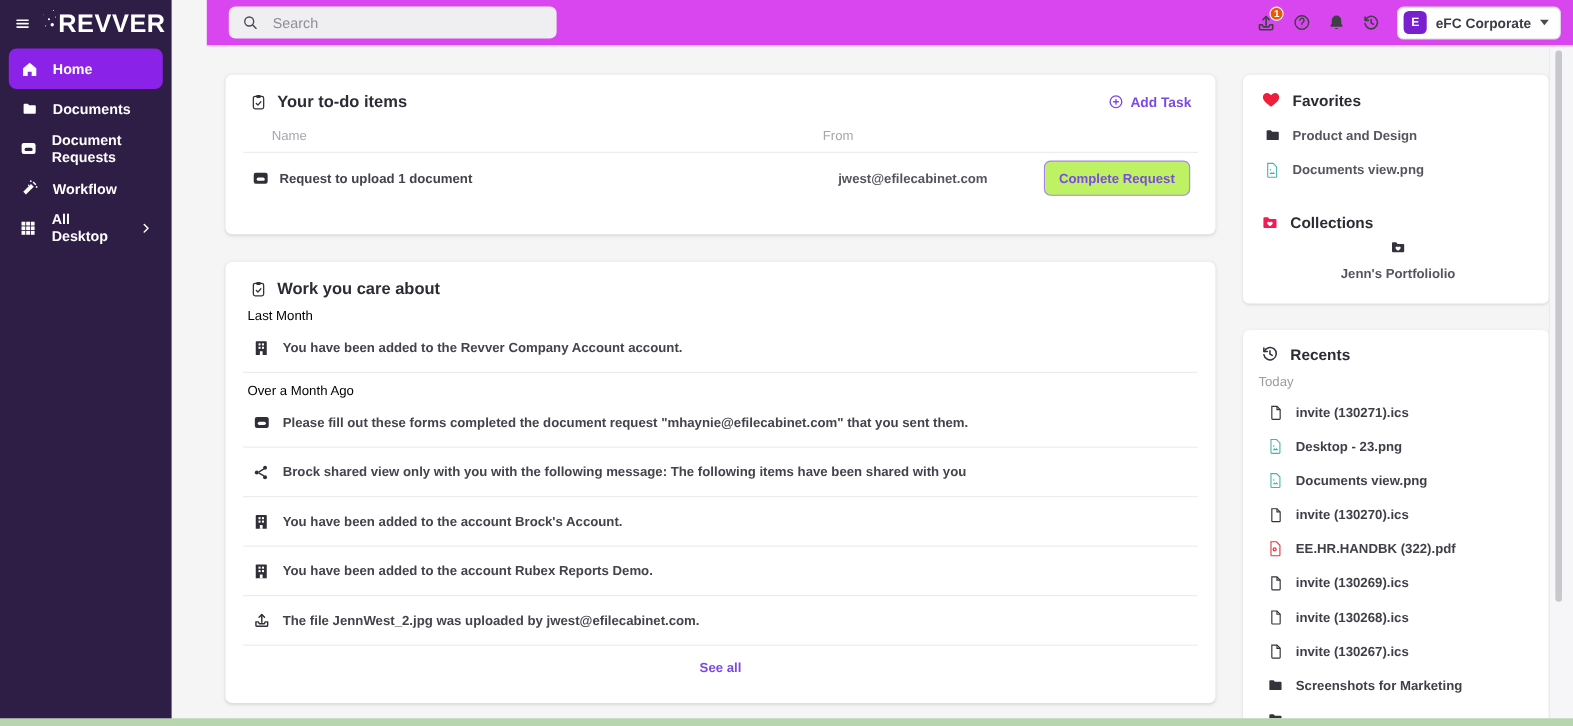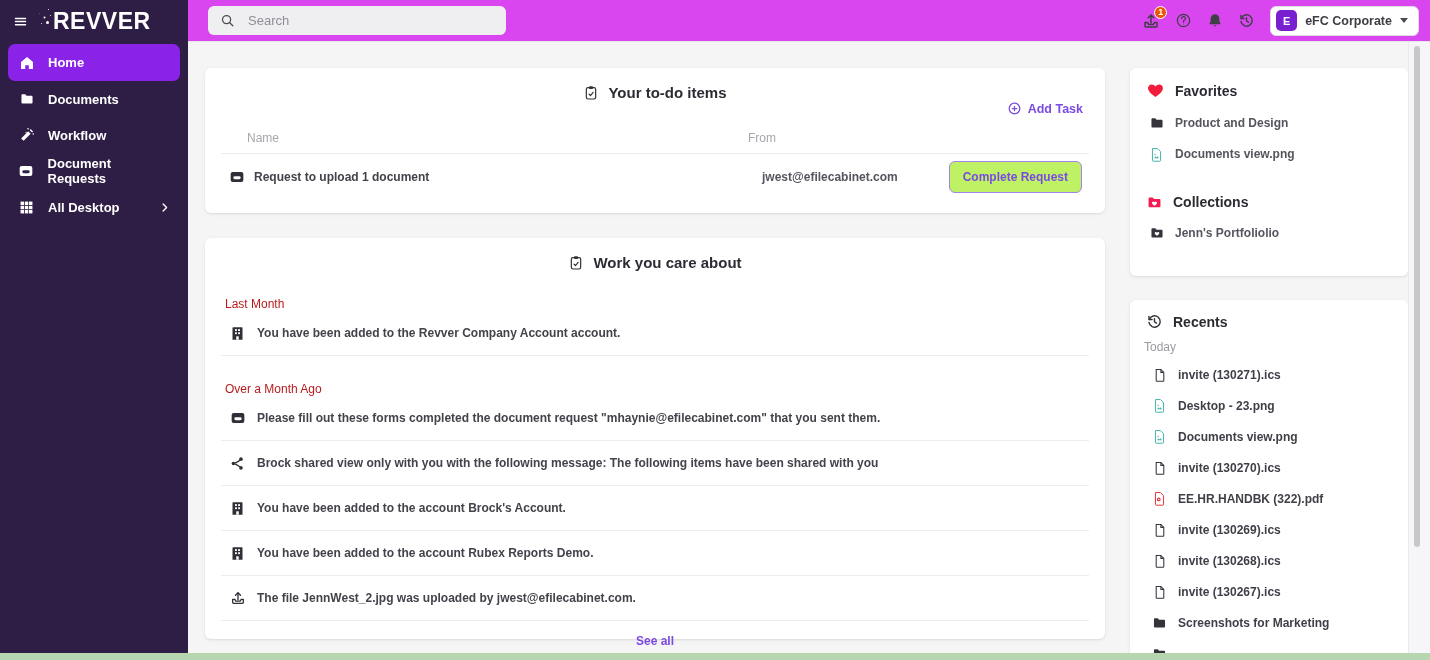--- a/index.html
+++ b/index.html
@@ -1,21 +1,21 @@
 <!DOCTYPE html>
 <html><head>
 <meta charset="utf-8">
 <style>
   * { margin:0; padding:0; box-sizing:border-box; }
   html,body { width:1430px; height:660px; overflow:hidden; }
   body { font-family:"Liberation Sans", sans-serif; background:#fff; }
   .app { position:relative; width:1430px; height:660px; background:#f5f5f6; overflow:hidden; }
 
   
-  .sidebar { position:absolute; left:0; top:0; width:188px; height:653px; background:#2e1d45; z-index:5; }
+  .sidebar { position:absolute; left:0; top:0; width:156px; height:653px; background:#2e1d45; z-index:5; }
   .sidebar-header { height:42px; display:flex; align-items:center; padding-left:13px; }
   .hamburger { color:#fff; display:flex; cursor:pointer; }
   .logo { color:#fff; font-size:23px; font-weight:800; letter-spacing:.5px; margin-left:16px; position:relative; padding-left:9px; }
   .logo::before { content:""; position:absolute; left:2px; top:13px; width:3px; height:3px; border-radius:50%; background:#fff;
     box-shadow:-3px -5px 0 -.5px #fff, 3px -7px 0 -1px #fff, -6px 1px 0 -1px #fff, 1px -13px 0 -1px #fff, -8px -9px 0 -1.2px #fff; }
   .nav { margin-top:2px; }
   .nav-item { height:36px; margin:0 8px; display:flex; align-items:center; gap:13px; padding:15px 10px;
     color:#fff; font-size:13px; font-weight:700; border-radius:7px; cursor:pointer; }
   .nav-item.active { background:#8a22e8; height:37px; }
   .nav-item .nicon { width:17px; display:flex; justify-content:center; color:#fff; }
@@ -36,41 +36,41 @@
     display:flex; align-items:center; gap:8px; padding:0 10px 0 5px; cursor:pointer; }
   .avatar { width:21px; height:21px; border-radius:5px; background:#7a1fd0; color:#fff; font-size:11px; font-weight:700;
     display:flex; align-items:center; justify-content:center; }
   .account-name { font-size:12.5px; font-weight:600; color:#3c3c44; }
   .caret-down { width:0; height:0; border-left:4px solid transparent; border-right:4px solid transparent; border-top:5px solid #4a4a52; }
 
   
   .main { position:absolute; left:188px; top:42px; width:1242px; height:611px; background:#f5f5f6; overflow:hidden; }
   .card { position:absolute; background:#fff; border-radius:6px; box-shadow:0 1px 2px rgba(25,25,40,.07), 0 1px 5px rgba(25,25,40,.05); }
 
-  .card-head { display:flex; align-items:center; padding:16px 22px 0 22px;flex-direction:column; }
+  .card-head { display:flex; align-items:center; padding:16px 22px 0 22px; }
   .card-title { display:flex; align-items:center; gap:9px; font-size:15px; font-weight:800; color:#2c2c34; }
   .card-title .tic { color:#33333b; display:flex; }
 
   
   .todo-card { left:17px; top:26px; width:900px; height:145px; }
   .add-task { margin-left:auto; display:flex; align-items:center; gap:6px; color:#7b4ae2; font-size:12.5px; font-weight:700; cursor:pointer; }
   .todo-thead { display:flex; margin-top:15px; padding-left:42px; font-size:12px; color:#a6a6ae; }
   .th-name { width:501px; }
   .divider { border-top:1px solid #ececef; margin:0 16px; }
   .todo-thead-divider { margin-top:8px; }
   .todo-row { display:flex; align-items:center; padding:0 16px 0 24px; height:46px; cursor:pointer;gap:14px; }
   .cell-name { display:flex; align-items:center; gap:9px; width:519px; font-size:12px; font-weight:600; color:#43434b; }
   .cell-name .ric { color:#2f2f37; display:flex; }
   .cell-from { font-size:12px; font-weight:600; color:#55555d; }
   .btn-outline { margin-left:auto; margin-right:7px; background:#bef264; border:1px solid #a583ec; color:#7b4ae2;
     font-family:inherit; font-size:12px; font-weight:700; border-radius:6px; padding:8px 13px; cursor:pointer; }
 
   
   .work-card { left:17px; top:196px; width:900px; height:401px; }
-  .group-label { padding-left:20px; margin-top:26px; font-size:12px; color:#b91c1c; }
+  .group-label { padding-left:20px; margin-top:9px; font-size:12px; color:#000000; }
   .feed-row { display:flex; align-items:center; gap:11px; padding-left:24px; height:44px; cursor:pointer; }
   .feed-row .fic { width:17px; display:flex; justify-content:center; color:#2f2f37; }
   .feed-text { font-size:12px; font-weight:600; color:#43434b; }
   .see-all { text-align:center; margin-top:13px; font-size:12px; font-weight:700; color:#7b4ae2; cursor:pointer; }
 
   
   .fav-card { left:942px; top:26px; width:278px; height:208px; padding:14px 14px 0 16px; }
   .panel-head { display:flex; align-items:center; gap:10px; font-size:14px; font-weight:800; color:#2b2b33; }
   .panel-head .pic { display:flex; }
   .heart-red { color:#f01e3c; }
@@ -123,38 +123,38 @@
       <div class="nav-item">
         <span class="nicon">
           <svg viewBox="0 0 24 24" width="16" height="14" fill="currentColor">
               <path d="M2.5 5.5A1.5 1.5 0 0 1 4 4h5l2.2 2.5H20a1.5 1.5 0 0 1 1.5 1.5v10a1.5 1.5 0 0 1-1.5 1.5H4a1.5 1.5 0 0 1-1.5-1.5z"></path>
             </svg>
         </span>
         <span>Documents</span>
       </div>
       <div class="nav-item">
         <span class="nicon">
+          <svg viewBox="0 0 24 24" width="16" height="16">
+              <rect x="2.5" y="4.5" width="19" height="15" rx="3" fill="currentColor"></rect>
+              <rect x="6.5" y="11" width="11" height="4.5" rx="2.2" fill="#2e1d45"></rect>
+            </svg>
+        </span>
+        <span>Document Requests</span>
+      </div>
+      <div class="nav-item">
+        <span class="nicon">
           <svg viewBox="0 0 24 24" width="16" height="16" fill="currentColor">
               <path d="M13.8 6.5l3.7 3.7L6.9 20.8l-3.7-3.7z"></path>
               <path d="M15.9 4.4l3.7 3.7 1.5-1.5-3.7-3.7z"></path>
               <circle cx="13.5" cy="2.6" r="1.2"></circle>
               <circle cx="21.4" cy="10.4" r="1.2"></circle>
               <circle cx="10.6" cy="8" r="1"></circle>
             </svg>
         </span>
         <span>Workflow</span>
-      </div>
-      <div class="nav-item">
-        <span class="nicon">
-          <svg viewBox="0 0 24 24" width="16" height="16">
-              <rect x="2.5" y="4.5" width="19" height="15" rx="3" fill="currentColor"></rect>
-              <rect x="6.5" y="11" width="11" height="4.5" rx="2.2" fill="#2e1d45"></rect>
-            </svg>
-        </span>
-        <span>Document Requests</span>
       </div>
       <div class="nav-item">
         <span class="nicon">
           <svg viewBox="0 0 24 24" width="15" height="15" fill="currentColor">
               <rect x="2.5" y="2.5" width="5.5" height="5.5"></rect>
               <rect x="9.3" y="2.5" width="5.5" height="5.5"></rect>
               <rect x="16" y="2.5" width="5.5" height="5.5"></rect>
               <rect x="2.5" y="9.3" width="5.5" height="5.5"></rect>
               <rect x="9.3" y="9.3" width="5.5" height="5.5"></rect>
               <rect x="16" y="9.3" width="5.5" height="5.5"></rect>
@@ -400,21 +400,21 @@
       </div>
       <div class="panel-head coll-head-gap">
         <span class="pic coll-pink">
           <svg viewBox="0 0 24 24" width="17" height="15" fill="currentColor">
               <path d="M2.5 5.5A1.5 1.5 0 0 1 4 4h5l2.2 2.5H20a1.5 1.5 0 0 1 1.5 1.5v10a1.5 1.5 0 0 1-1.5 1.5H4a1.5 1.5 0 0 1-1.5-1.5z"></path>
               <path fill="#fff" d="M12 17s-3.3-2.1-3.9-4c-.4-1.4.6-2.6 1.9-2.6.9 0 1.5.5 2 1.1.5-.6 1.1-1.1 2-1.1 1.3 0 2.3 1.2 1.9 2.6-.6 1.9-3.9 4-3.9 4z"></path>
             </svg>
         </span>
         <span>Collections</span>
       </div>
-      <div class="side-item" style="margin-top:8px;">
+      <div class="side-item" style="margin-top:8px;flex-direction:column;">
         <span class="sic dark-ic">
           <svg viewBox="0 0 24 24" width="16" height="14" fill="currentColor">
               <path d="M2.5 5.5A1.5 1.5 0 0 1 4 4h5l2.2 2.5H20a1.5 1.5 0 0 1 1.5 1.5v10a1.5 1.5 0 0 1-1.5 1.5H4a1.5 1.5 0 0 1-1.5-1.5z"></path>
               <path fill="#fff" d="M12 17s-3.3-2.1-3.9-4c-.4-1.4.6-2.6 1.9-2.6.9 0 1.5.5 2 1.1.5-.6 1.1-1.1 2-1.1 1.3 0 2.3 1.2 1.9 2.6-.6 1.9-3.9 4-3.9 4z"></path>
             </svg>
         </span>
         <span>Jenn's Portfoliolio</span>
       </div>
     </section>
 

